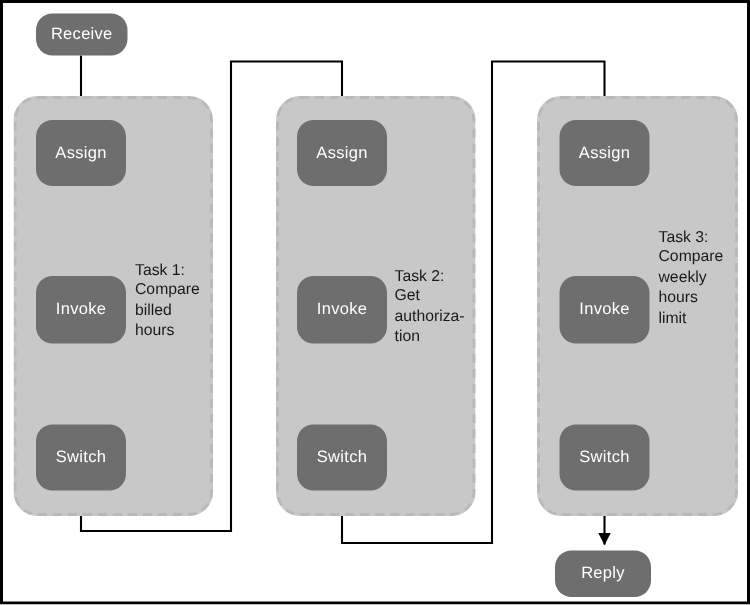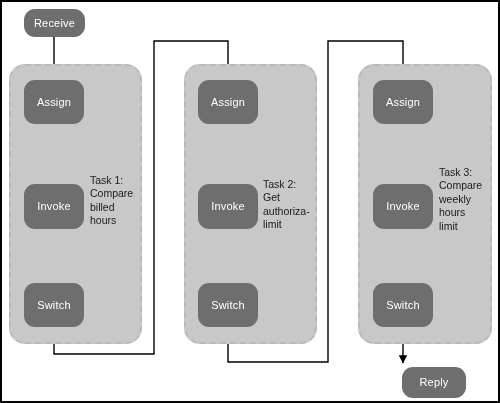--- a/index.html
+++ b/index.html
@@ -85,37 +85,37 @@
   <div id="scope-layer">
       <div class="scope" style="background: rgb(200, 200, 200); border-color: rgb(185, 185, 185); left: 7px; top: 62px; width: 133px; height: 280px;"></div>
       <div class="scope-label" style="left: 88px; top: 172px; width: 48px;">Task 1:
 Compare
 billed
 hours</div>
       <div class="scope" style="background: rgb(200, 200, 200); border-color: rgb(185, 185, 185); left: 182px; top: 62px; width: 133px; height: 280px;"></div>
       <div class="scope-label" style="left: 261px; top: 176px; width: 53px;">Task 2:
 Get
 authoriza-
-limit</div>
+tion</div>
       <div class="scope" style="background: rgb(200, 200, 200); border-color: rgb(185, 185, 185); left: 356px; top: 62px; width: 134px; height: 280px;"></div>
-      <div class="scope-label" style="left: 437px; top: 164px; width: 50px;">Task 3:
+      <div class="scope-label" style="left: 437px; top: 150px; width: 50px;">Task 3:
 Compare
 weekly
 hours
 limit</div>
     </div>
   <div id="node-layer">
       <div class="node" style="background: rgb(110, 110, 110); color: rgb(255, 255, 255); left: 22px; top: 78px; width: 60px; height: 44px;">Assign</div>
       <div class="node" style="background: rgb(110, 110, 110); color: rgb(255, 255, 255); left: 22px; top: 182px; width: 60px; height: 45px;">Invoke</div>
       <div class="node" style="background: rgb(110, 110, 110); color: rgb(255, 255, 255); left: 22px; top: 281px; width: 60px; height: 44px;">Switch</div>
       <div class="node" style="background: rgb(110, 110, 110); color: rgb(255, 255, 255); left: 196px; top: 78px; width: 60px; height: 44px;">Assign</div>
       <div class="node" style="background: rgb(110, 110, 110); color: rgb(255, 255, 255); left: 196px; top: 182px; width: 60px; height: 45px;">Invoke</div>
       <div class="node" style="background: rgb(110, 110, 110); color: rgb(255, 255, 255); left: 196px; top: 281px; width: 60px; height: 44px;">Switch</div>
       <div class="node" style="background: rgb(110, 110, 110); color: rgb(255, 255, 255); left: 371px; top: 78px; width: 60px; height: 44px;">Assign</div>
       <div class="node" style="background: rgb(110, 110, 110); color: rgb(255, 255, 255); left: 371px; top: 182px; width: 60px; height: 45px;">Invoke</div>
       <div class="node" style="background: rgb(110, 110, 110); color: rgb(255, 255, 255); left: 371px; top: 281px; width: 60px; height: 44px;">Switch</div>
     </div>
 
   <div class="node" id="start-node" style="left: 22px; top: 7px; width: 61px; height: 28px;">Receive</div>
 
-  <div class="node" id="end-node" style="left: 368px; top: 365px; width: 64px; height: 31px; margin-left: 32px;">Reply</div>
+  <div class="node" id="end-node" style="left: 368px; top: 365px; width: 64px; height: 31px;">Reply</div>
 
 </div>
 
 </body></html>

